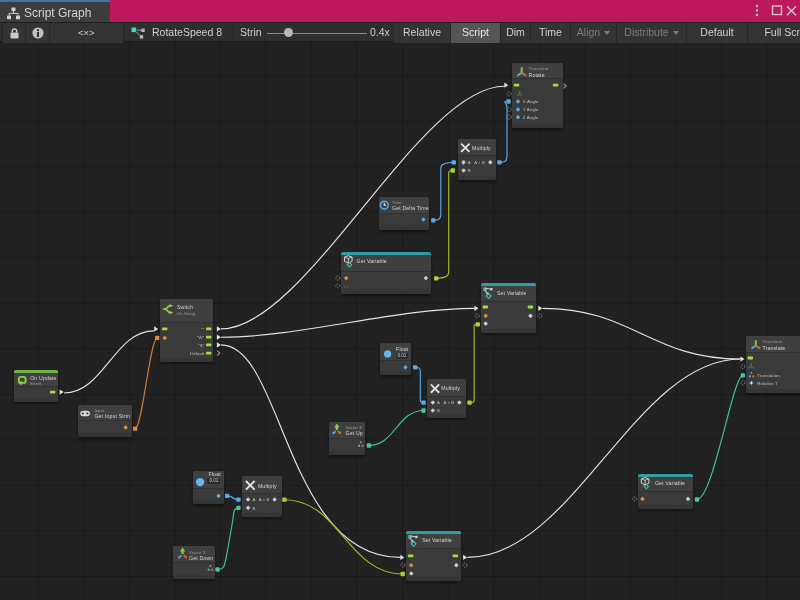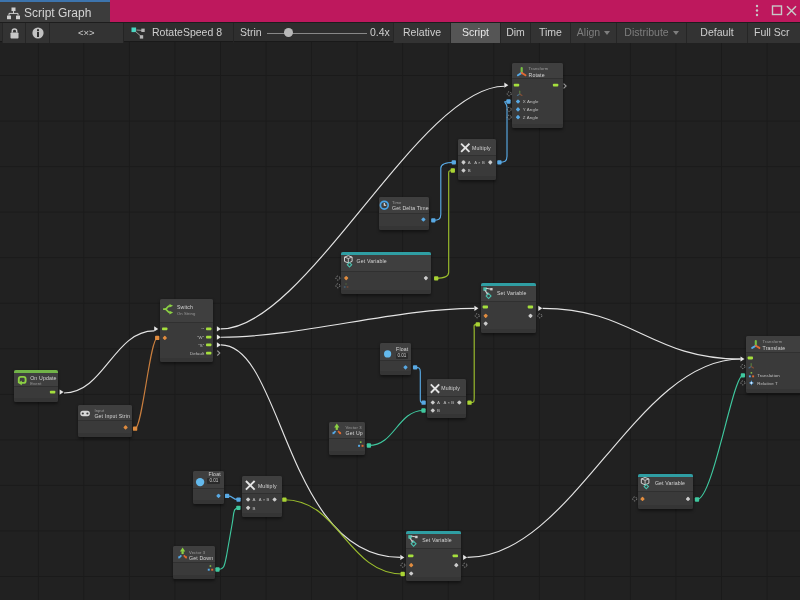--- a/index.html
+++ b/index.html
@@ -468,14 +468,14 @@
  <div style="position:absolute;left:267px;top:31.8px;width:100px;height:1.5px;background:#888;margin-top:-22px"></div>
  <div style="position:absolute;left:283.5px;top:5px;width:9px;height:9px;border-radius:50%;background:#b8b8b8"></div>
  <div class="ttx" style="left:370px">0.4x</div>
  <div class="tbtn" style="left:393px;width:57px">Relative</div>
  <div class="tbtn sel" style="left:450px;width:50px">Script</div>
  <div class="tbtn" style="left:500px;width:30px">Dim</div>
  <div class="tbtn" style="left:530px;width:40px">Time</div>
  <div class="tbtn dis" style="left:570px;width:46px">Align<span class="caret"></span></div>
  <div class="tbtn dis" style="left:616px;width:70px">Distribute<span class="caret"></span></div>
  <div class="tbtn" style="left:686px;width:61px">Default</div>
- <div class="tbtn" style="left:747px;width:53px;text-align:left;padding-left:6px">Full Scr</div>
+ <div class="tbtn" style="left:747px;width:53px;text-align:right;padding-left:6px">Full Scr</div>
 </div>
 </div>
 </body></html>

